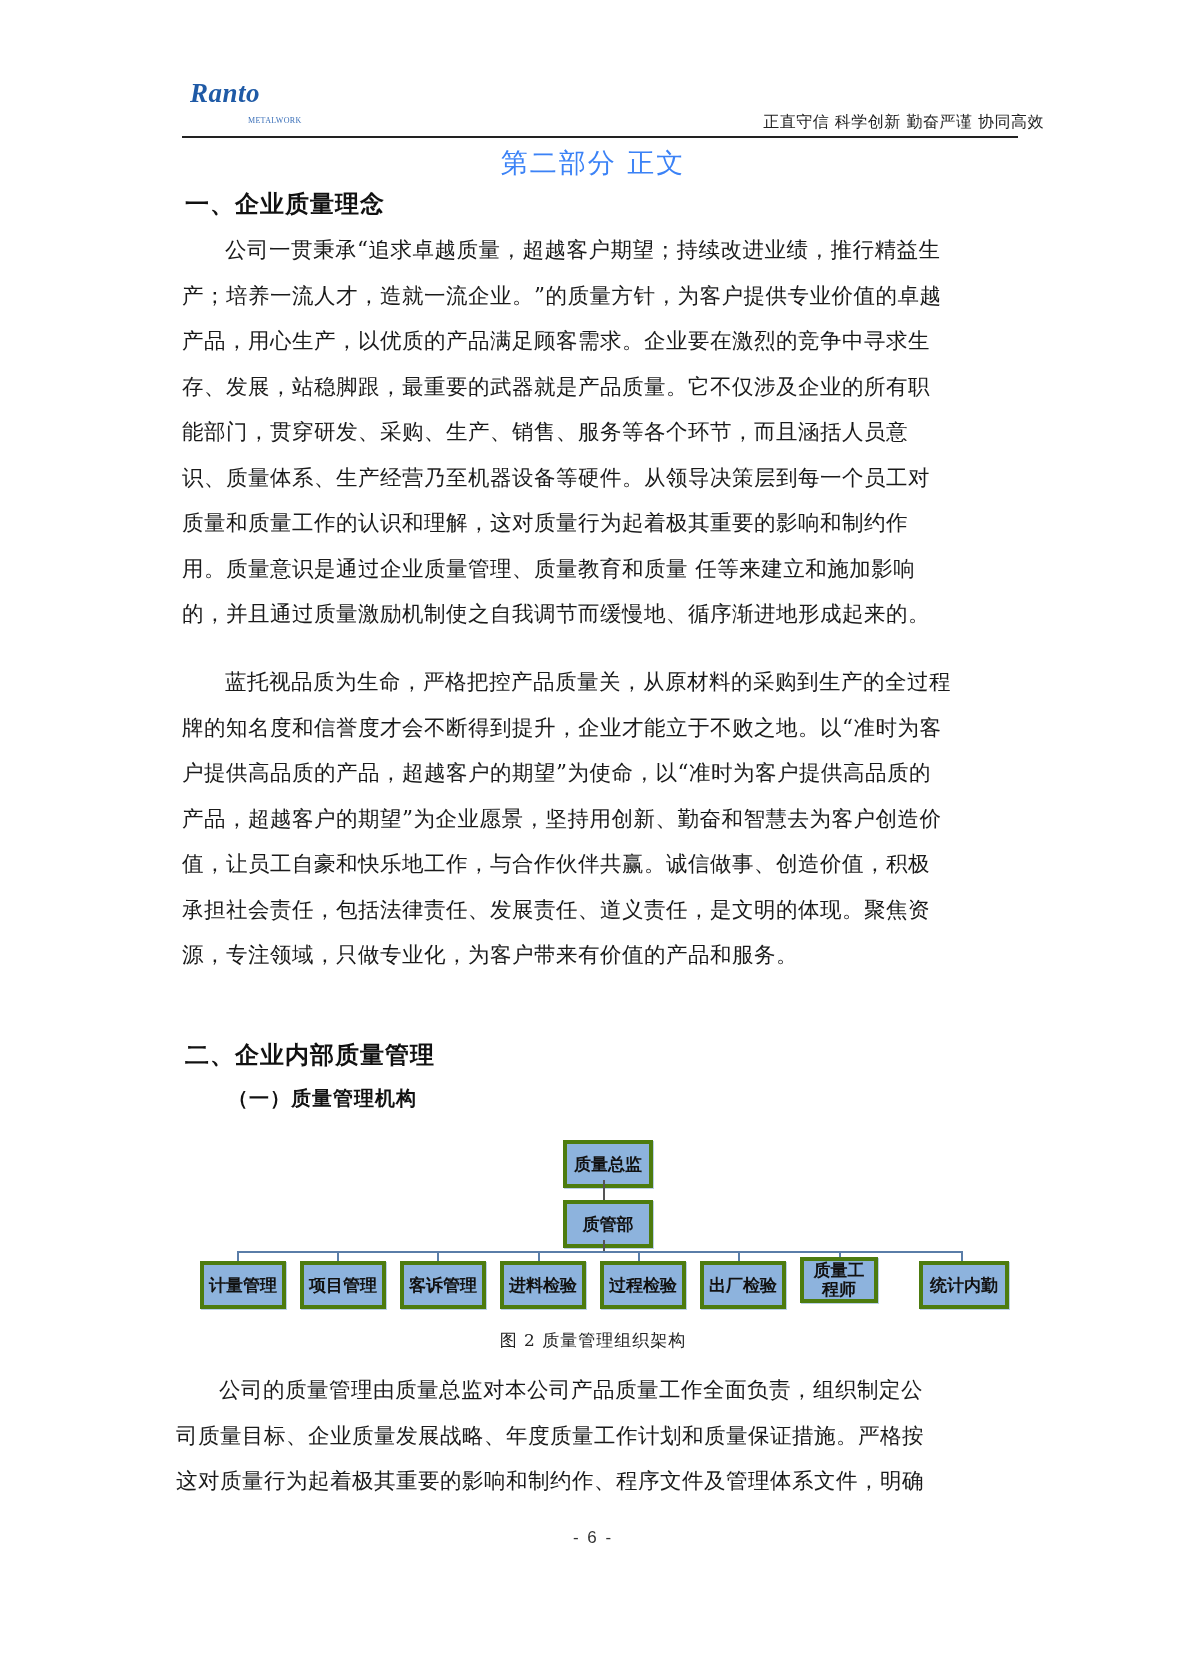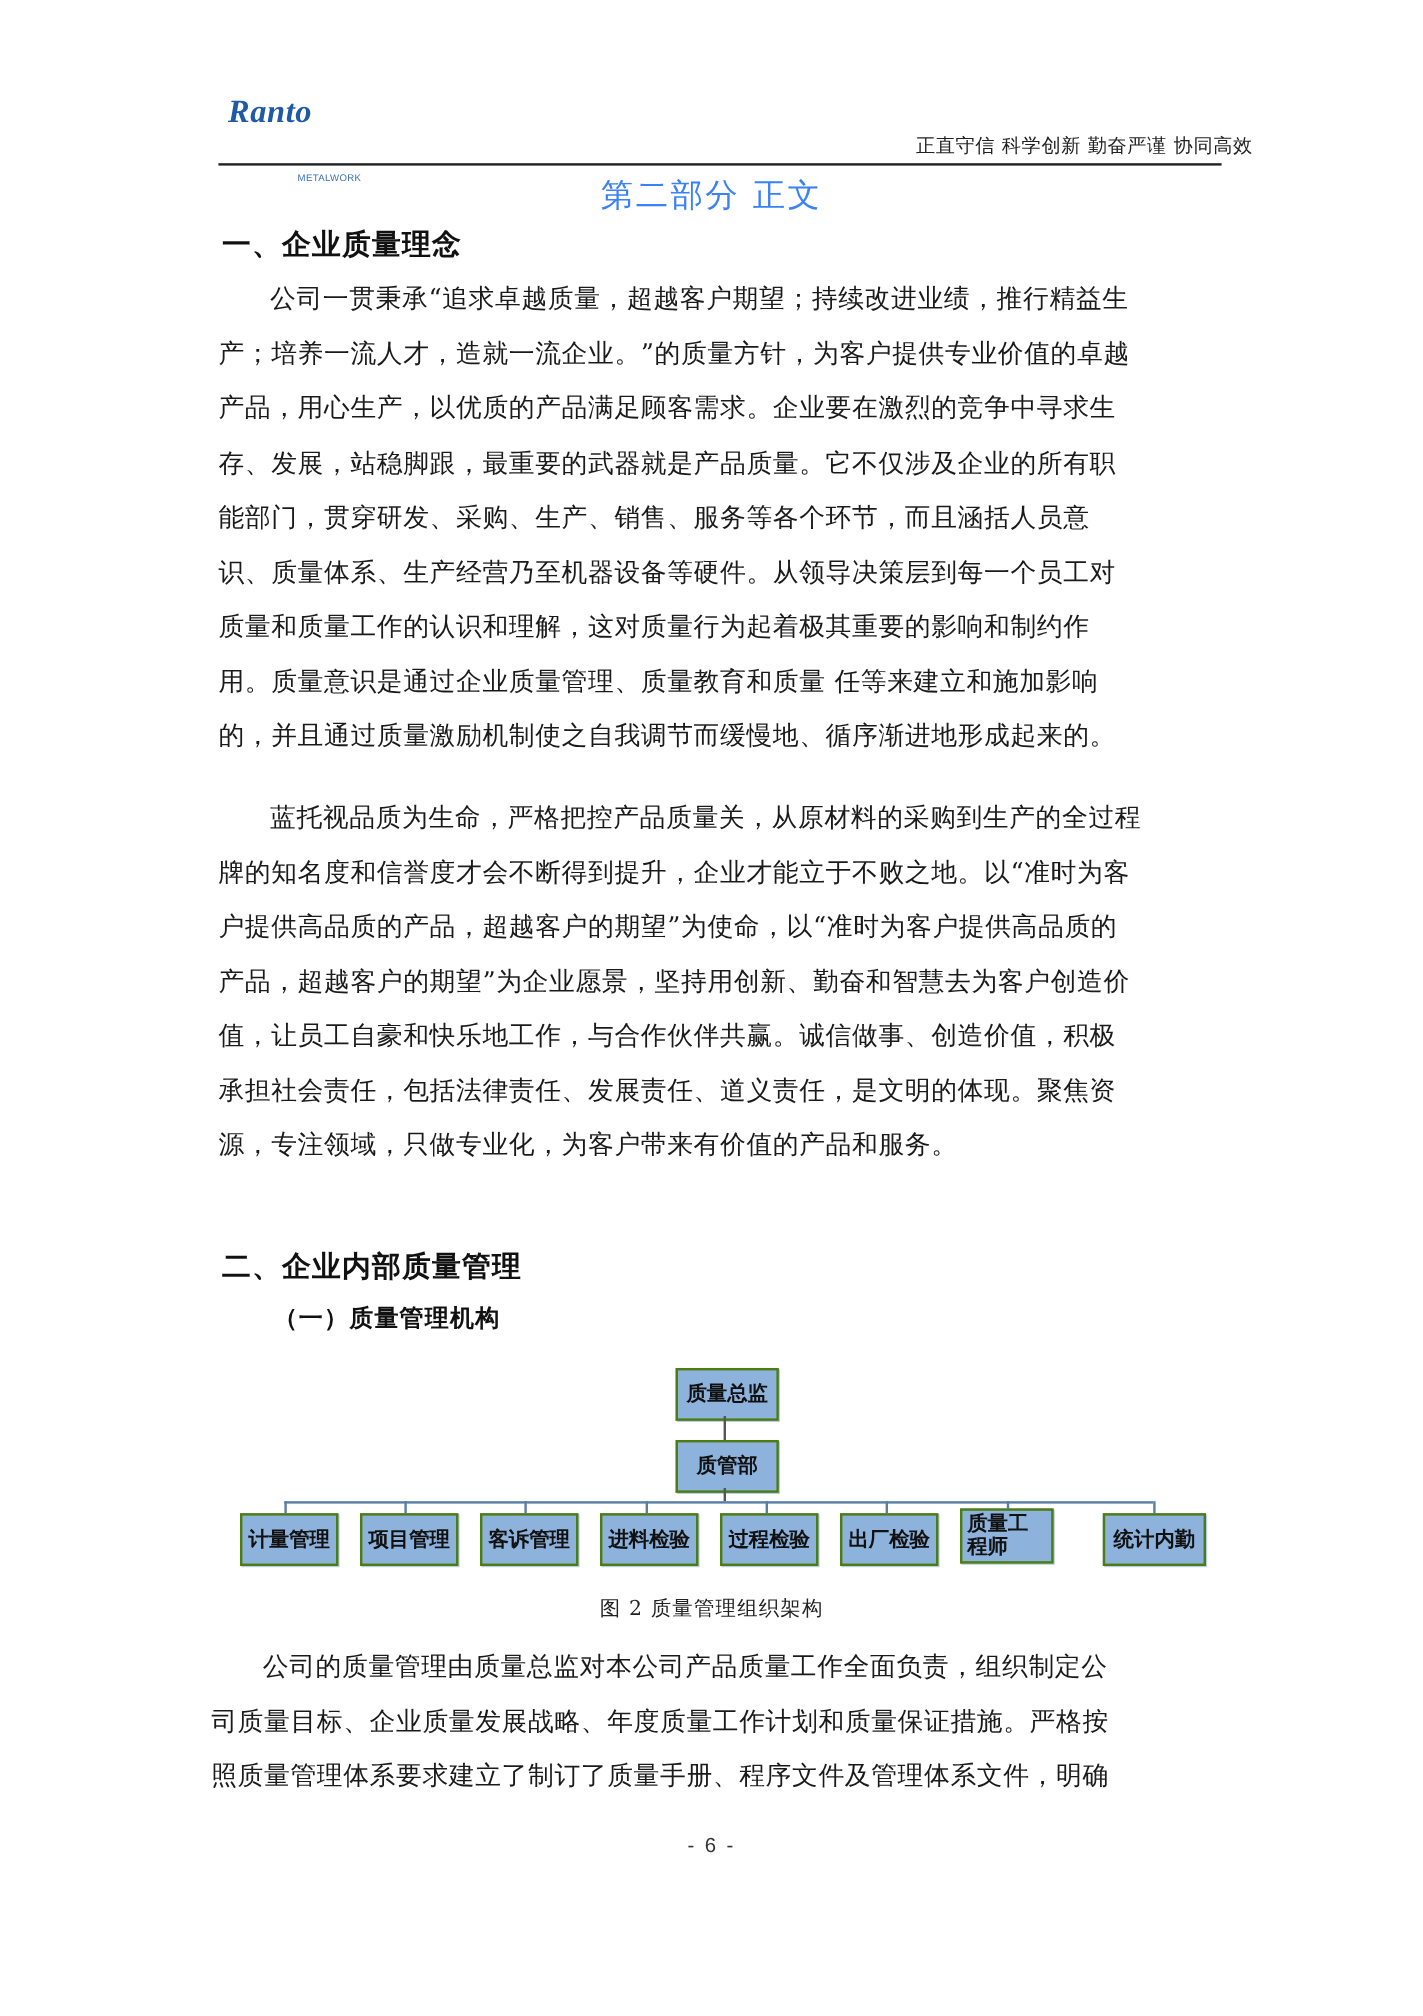--- a/index.html
+++ b/index.html
@@ -9,22 +9,22 @@
   }
   .page { position: absolute; left: 0; top: 0; width: 1186px; height: 1680px; padding-left: 28px; }
 
   
   .logo { position: absolute; left: 190px; top: 78px; }
   .logo-main {
     font-family: "Liberation Serif", "DejaVu Serif", serif; font-weight: bold; font-style: italic;
     font-size: 27px; color: #1f5aa6; letter-spacing: 0.5px; line-height: 30px;
   }
   .logo-sub {
-    position: absolute; left: 58px; top: 38px; font-family: Liberation Sans, sans-serif;
-    font-size: 8px; color: #3a6fb8; letter-spacing: 0.3px; white-space: nowrap; margin-top: 28px;
+    position: absolute; left: 58px; top: 38px; font-family: Liberation Serif, serif;
+    font-size: 8px; color: #3a6fb8; letter-spacing: 0.3px; white-space: nowrap;
   }
   .motto {
     position: absolute; right: 170px; top: 112px; font-family: "DejaVu Sans", sans-serif;
     font-size: 16px; color: #222; white-space: nowrap; letter-spacing: 0.5px; margin-left: 42px;
   }
   .header-rule { position: absolute; left: 182px; top: 136px; width: 836px; height: 2px; background: #222; }
 
   .part-title {
     position: absolute; left: 0; width: 1186px; top: 145px; text-align: center;
     font-size: 27px; font-weight: normal; color: #3b82f6; letter-spacing: 2px;
@@ -36,23 +36,23 @@
   .para {
     position: absolute; left: 182px; width: 830px; font-size: 21.5px; line-height: 45.5px;
     color: #1a1a1a; text-align: justify; letter-spacing: 0.5px;
   }
   .para .line { display: block; white-space: nowrap; }
   .indent { padding-left: 43px; }
 
   
   .org { position: absolute; left: 200px; top: 1140px; width: 820px; height: 170px; }
   .ob {
-    position: absolute; background: #8db3dd; border: 2px solid #4d7c0f;
+    position: absolute; background: #8db3dd; border: 4px solid #4d7c0f;
     font-family: "DejaVu Sans", sans-serif; font-weight: bold; font-size: 17px; color: #111;
-    display: flex; align-items: center; justify-content: center; line-height: 19px;
+    display: flex; align-items: center; justify-content: center; text-align: center; line-height: 19px;
     box-shadow: 1px 1px 0 #b9cfe8;
   }
   .vline { position: absolute; width: 2px; background: #555; }
   .hline { position: absolute; height: 2px; background: #5a7da8; }
 
   .caption {
     position: absolute; left: 0; width: 1186px; top: 1329px; text-align: center;
     font-size: 17px; color: #222; letter-spacing: 1px;
   }
   .page-number {
@@ -125,17 +125,17 @@
     <div class="ob" style="left:500px; top:121px; width:78px; height:40px;">出厂检验</div>
     <div class="ob" style="left:600px; top:117px; width:78px; height:46px; padding:0 4px; box-sizing:border-box;">质量工程师</div>
     <div class="ob" style="left:719px; top:121px; width:82px; height:40px;">统计内勤</div>
   </div>
 
   <div class="caption">图 2  质量管理组织架构</div>
 
   <div class="para" style="top:1367px; left:176px;">
     <span class="line indent">公司的质量管理由质量总监对本公司产品质量工作全面负责，组织制定公</span>
     <span class="line">司质量目标、企业质量发展战略、年度质量工作计划和质量保证措施。严格按</span>
-    <span class="line">照质量管理体系要求建立了制订了质量手册、程序文件及管理体系文件，明确</span>
+    <span class="line">这对质量行为起着极其重要的影响和制约作、程序文件及管理体系文件，明确</span>
   </div>
 
   <div class="page-number">- 6 -</div>
 </div>
 
 </body></html>

